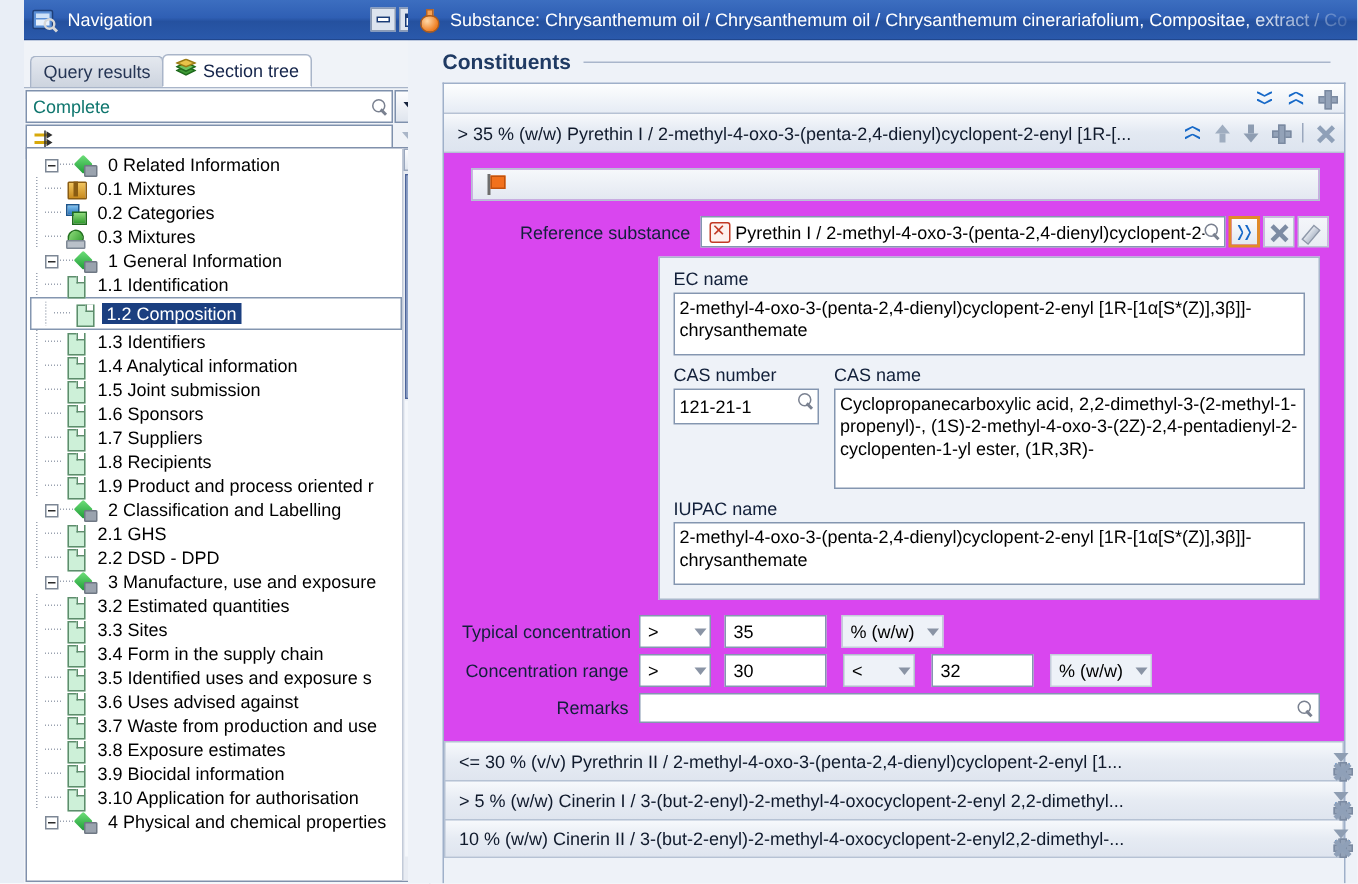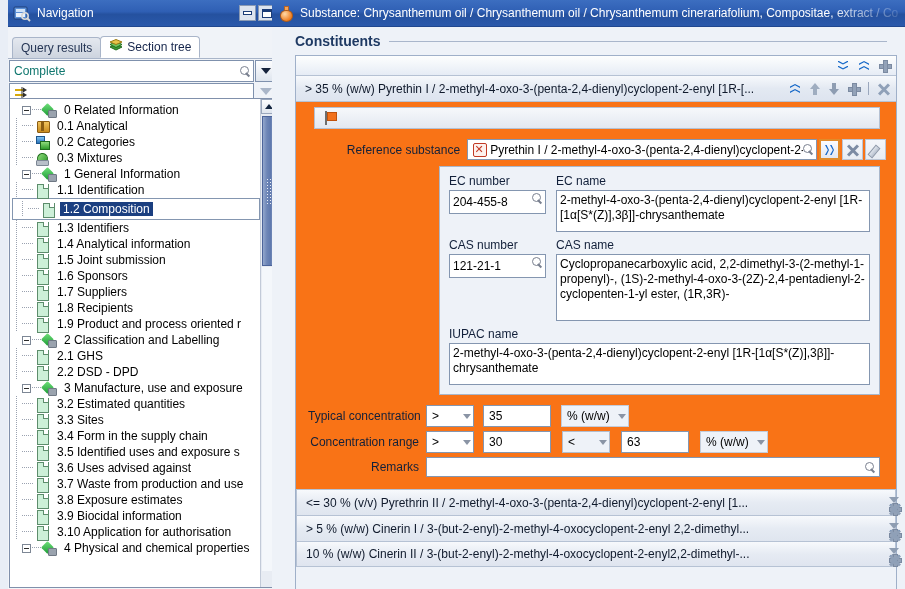--- a/index.html
+++ b/index.html
@@ -9,21 +9,21 @@
     overflow: hidden;
     font-family: "Liberation Sans", sans-serif;
     font-size: 12px;
     background: #ffffff;
     -webkit-font-smoothing: none;
   }
   .app { position: relative; width: 905px; height: 589px; background:#e9eef6; }
 
   
   .nav-panel {
-    position: absolute; left: 8px; top: 0; width: 271px; height: 589px;
+    position: absolute; left: 16px; top: 0; width: 271px; height: 589px;
     background: #f3f5f9;
     border-right: 1px solid #9aa7bd;
   }
   .nav-titlebar {
     height: 27px;
     background: linear-gradient(to bottom,#3c6ec0 0%, #2f5fb4 45%, #25519f 55%, #2a59ab 100%);
     display: flex; align-items: center; padding: 0 3px 0 5px;
     border-bottom: 1px solid #20478f;
   }
   .nav-title-icon { width: 18px; height: 17px; position: relative; margin-right: 6px; flex: 0 0 auto; }
@@ -209,21 +209,21 @@
   .hdr-row {
     height: 26px; display: flex; align-items: center;
     background: linear-gradient(to bottom,#f7f9fc 0%, #e3e9f2 50%, #dde4ef 100%);
     border-bottom: 1px solid #b6c2d4;
     padding: 0 6px 0 9px;
   }
   .hdr-row .hdr-text { flex: 1 1 auto; font-size: 12px; color:#101a2c; white-space: nowrap; overflow: hidden; text-overflow: ellipsis; }
   .hdr-row .hdr-icons { display: flex; align-items: center; gap: 9px; flex: 0 0 auto; padding-left: 8px; }
   .hdr-sep { width: 1px; height: 13px; background: #9aa7bd; }
 
-  .detail-body { background: #f97316; padding: 5px 10px 8px 12px; }
+  .detail-body { background: #d946ef; padding: 10px 10px 8px 12px; }
   .flagbar {
     height: 22px; background: linear-gradient(to bottom,#f6f8fb,#e3e8f1);
     border: 1px solid #b5c1d3; display: flex; align-items: center; padding-left: 8px;
     margin: 0 6px 10px 6px;
   }
   .flag-icon { width: 13px; height: 14px; position: relative; }
   .flag-icon::before{ content:""; position:absolute; left:2px; top:0; width:2px; height:14px; background:#6e6e6e; }
   .flag-icon::after{ content:""; position:absolute; left:4px; top:1px; width:8px; height:7px; background:#f2711c; border:1px solid #c0520d; }
 
   .field-row { display:flex; align-items:center; margin-bottom: 4px; }
@@ -418,21 +418,21 @@
             <span class="gutter"></span>
             <span class="expander"></span>
             <span class="dots"></span>
             <span class="ico ico-green"></span>
             <span class="tlabel">0 Related Information</span>
           </div>
           <div class="tnode">
             <span class="gutter vline"></span>
             <span class="dots" style="width: 12px; flex: 0 0 auto;"></span>
             <span class="ico ico-box"></span>
-            <span class="tlabel">0.1 Analytical</span>
+            <span class="tlabel">0.1 Mixtures</span>
           </div>
           <div class="tnode">
             <span class="gutter vline"></span>
             <span class="dots" style="width: 12px; flex: 0 0 auto;"></span>
             <span class="ico ico-cat"></span>
             <span class="tlabel">0.2 Categories</span>
           </div>
           <div class="tnode">
             <span class="gutter vline"></span>
             <span class="dots" style="width: 12px; flex: 0 0 auto;"></span>
@@ -655,27 +655,20 @@
               <span class="icon-btn disabled">
                 <span class="x-icon dark"></span>
               </span>
               <span class="icon-btn disabled">
                 <span class="pencil-ic"></span>
               </span>
             </div>
 
             <div class="group-box">
               <div class="row2">
-                <div class="col-small">
-                  <div class="gl">EC number</div>
-                  <div class="tbox num">
-                    <span>204-455-8</span>
-                    <span class="mag"><span class="mag-glyph"></span></span>
-                  </div>
-                </div>
                 <div class="col-big">
                   <div class="gl">EC name</div>
                   <div class="tbox ec-name">2-methyl-4-oxo-3-(penta-2,4-dienyl)cyclopent-2-enyl [1R-[1α[S*(Z)],3β]]-chrysanthemate</div>
                 </div>
               </div>
 
               <div class="row2" style="margin-top:6px">
                 <div class="col-small">
                   <div class="gl">CAS number</div>
                   <div class="tbox num">
@@ -717,21 +710,21 @@
                 <span class="arr"></span>
               </span>
               <span class="inp" style="width:68px;margin-left:9px">
                 <span>30</span>
               </span>
               <span class="sel plain" style="width:48px;margin-left:11px">
                 <span>&lt;</span>
                 <span class="arr"></span>
               </span>
               <span class="inp" style="width:68px;margin-left:11px">
-                <span>63</span>
+                <span>32</span>
               </span>
               <span class="sel unit" style="width:68px;margin-left:11px">
                 <span>% (w/w)</span>
                 <span class="arr"></span>
               </span>
             </div>
 
             <div class="field-row">
               <span class="field-label conc-label">Remarks</span>
               <span class="remarks-box" style="flex:1 1 auto;margin-right:6px">

